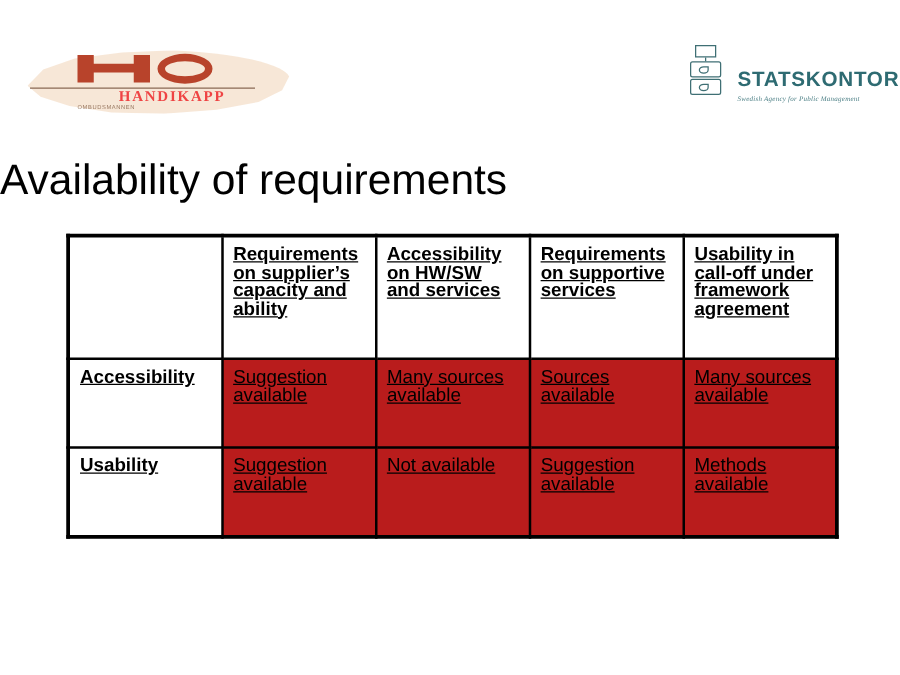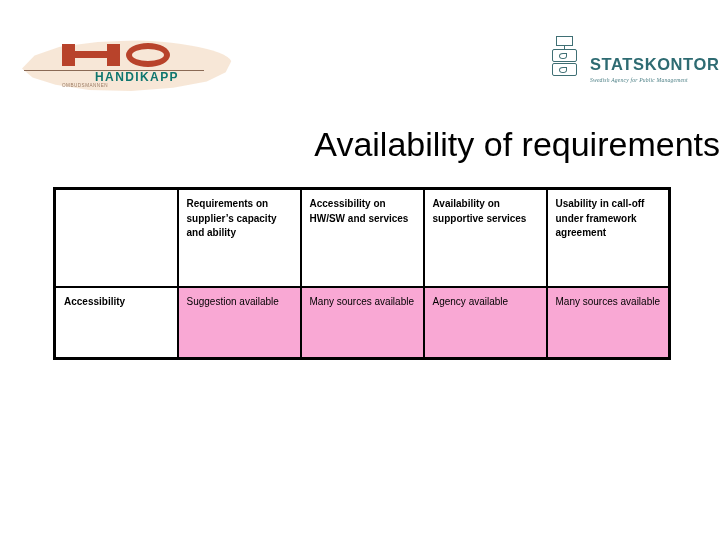--- a/index.html
+++ b/index.html
@@ -75,25 +75,25 @@
     left: 2px;
     top: 32px;
     width: 180px;
     height: 1px;
     background: #8a6a55;
   }
   .logo-ho-word {
     position: absolute;
     left: 40px;
     top: 33px;
-    font-family: Liberation Sans, sans-serif;
+    font-family: Liberation Serif, serif;
     font-size: 12px;
     font-weight: bold;
     letter-spacing: 1.4px;
-    color: #0f766e;
+    color: #ef4444;
     line-height: 12px;
     padding-left: 33px;
   }
   .logo-ho-sub {
     position: absolute;
     left: 40px;
     top: 45px;
     font-family: "Liberation Sans", sans-serif;
     font-size: 4.6px;
     letter-spacing: 0.5px;
@@ -186,21 +186,21 @@
     line-height: 7px;
     white-space: nowrap;
   }
 
   
   .slide-title {
     position: absolute;
     left: 0;
     top: 124px;
     width: 720px;
-    text-align: right;
+    text-align: left;
     font-family: "Liberation Sans", sans-serif;
     font-size: 34px;
     font-weight: normal;
     color: #000000;
     line-height: 40px;
   }
 
   
   .req-table {
     position: absolute;
@@ -209,44 +209,45 @@
     width: 615px;
     border-collapse: collapse;
     table-layout: fixed;
     border: 3px solid #000000;
   }
   .req-table td {
     border: 2px solid #000000;
     vertical-align: top;
     padding: 7px 7px 7px 8px;
     font-family: "Liberation Sans", sans-serif;
-    font-size: 10px;
+    font-size: 15px;
     line-height: 14.5px;
     color: #000000;
     word-wrap: break-word;
+    text-decoration: underline;
   }
   .req-table col.c-label { width: 123px; }
   .req-table col.c-data  { width: 123px; }
 
   td.hdr-blank {
     background: #ffffff;
     height: 82px;
   }
   td.hdr {
     background: #ffffff;
     font-weight: bold;
     height: 82px;
   }
   td.rowlabel {
     background: #ffffff;
     font-weight: bold;
     height: 55px;
   }
   td.cell {
-    background: #f9a8d4;
+    background: #b91c1c;
     height: 55px;
   }
 </style>
 </head>
 <body>
 
 <div class="logo-ho">
   <div class="logo-ho-leaf"></div>
   <div class="logo-ho-h">
     <div class="bar-l"></div>
@@ -278,27 +279,34 @@
     <col class="c-data">
     <col class="c-data">
     <col class="c-data">
     <col class="c-data">
   </colgroup>
   <tbody>
     <tr>
       <td class="hdr-blank"></td>
       <td class="hdr">Requirements on supplier’s capacity and ability</td>
       <td class="hdr">Accessibility on HW/SW and services</td>
-      <td class="hdr">Availability on supportive services</td>
+      <td class="hdr">Requirements on supportive services</td>
       <td class="hdr">Usability in call-off under framework agreement</td>
     </tr>
 
     <tr>
       <td class="rowlabel">Accessibility</td>
       <td class="cell">Suggestion available</td>
       <td class="cell">Many sources available</td>
-      <td class="cell">Agency available</td>
+      <td class="cell">Sources available</td>
       <td class="cell">Many sources available</td>
     </tr>
 
+    <tr>
+      <td class="rowlabel">Usability</td>
+      <td class="cell">Suggestion available</td>
+      <td class="cell">Not available</td>
+      <td class="cell">Suggestion available</td>
+      <td class="cell">Methods available</td>
+    </tr>
 
   </tbody>
 </table>
 
 </body></html>

